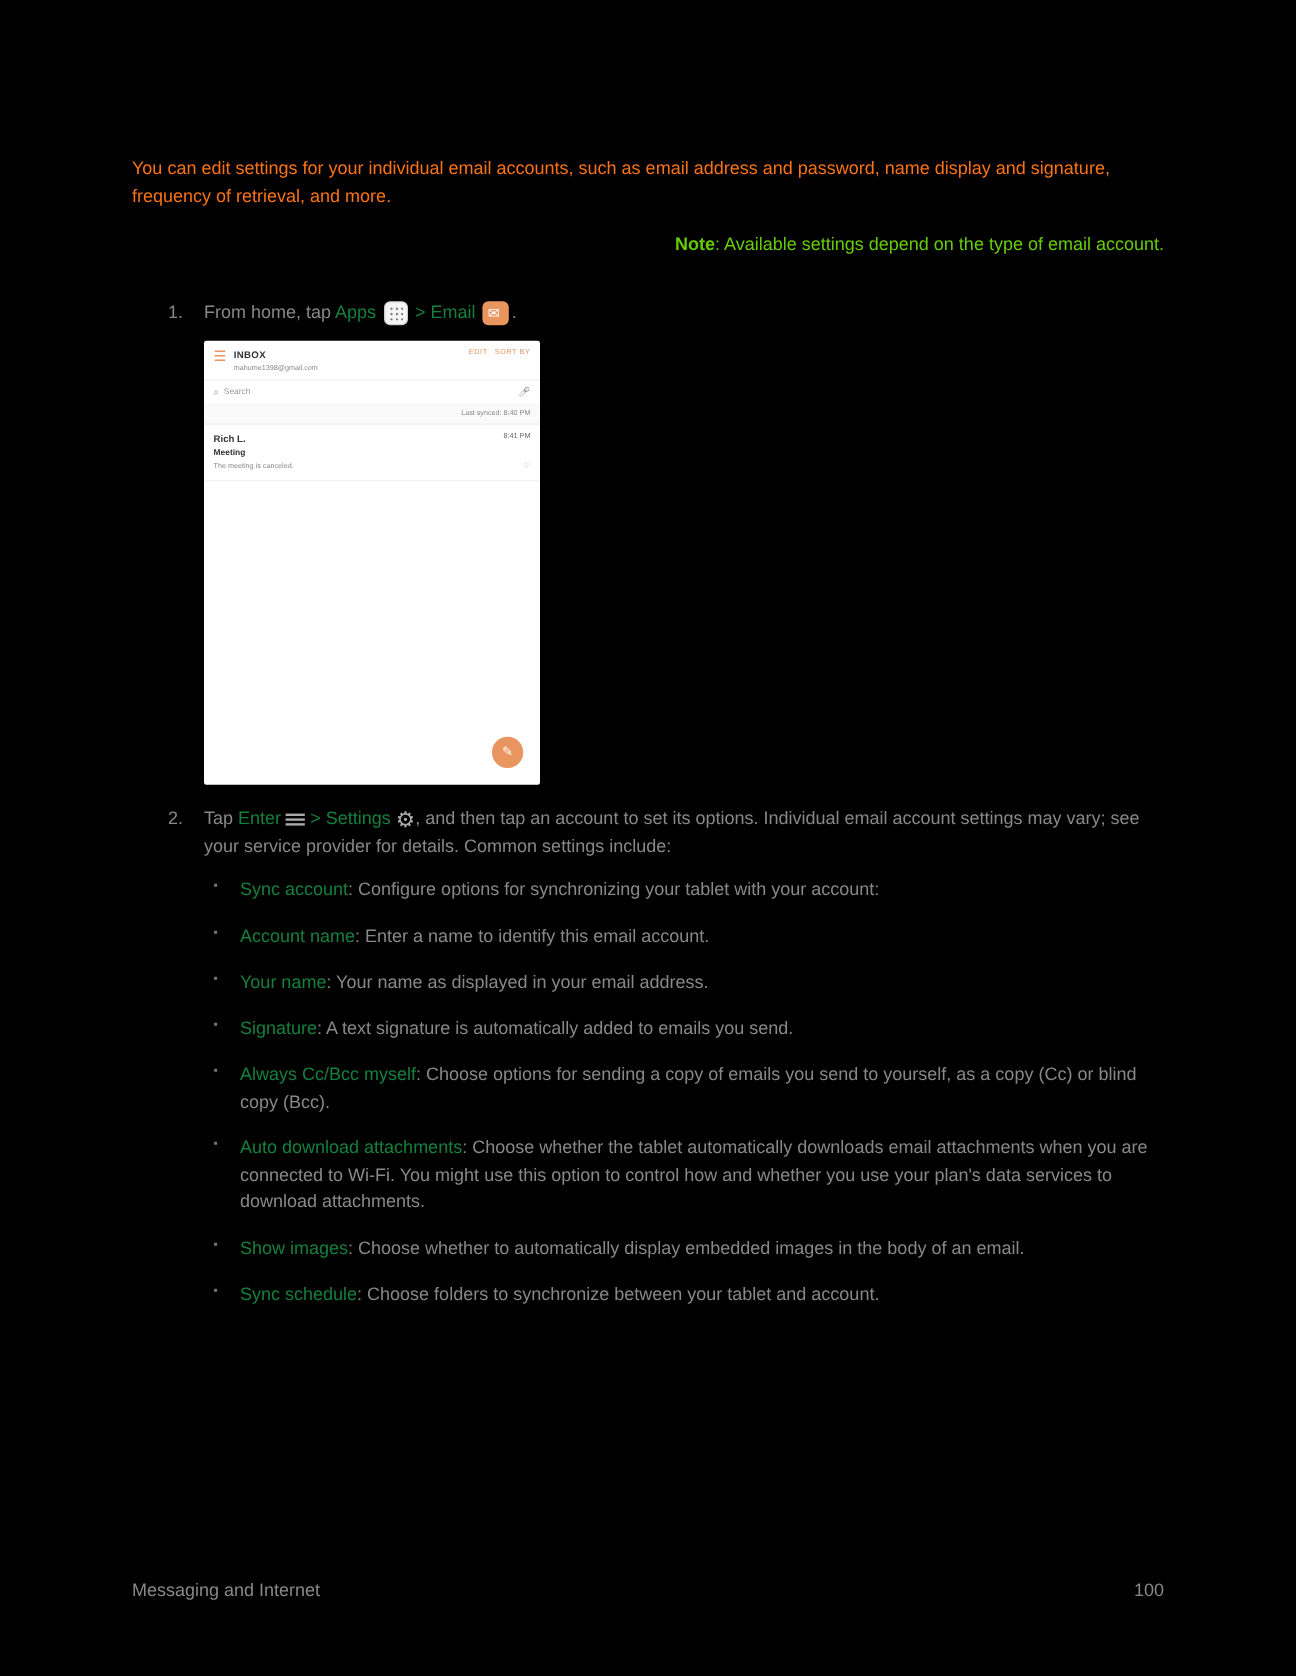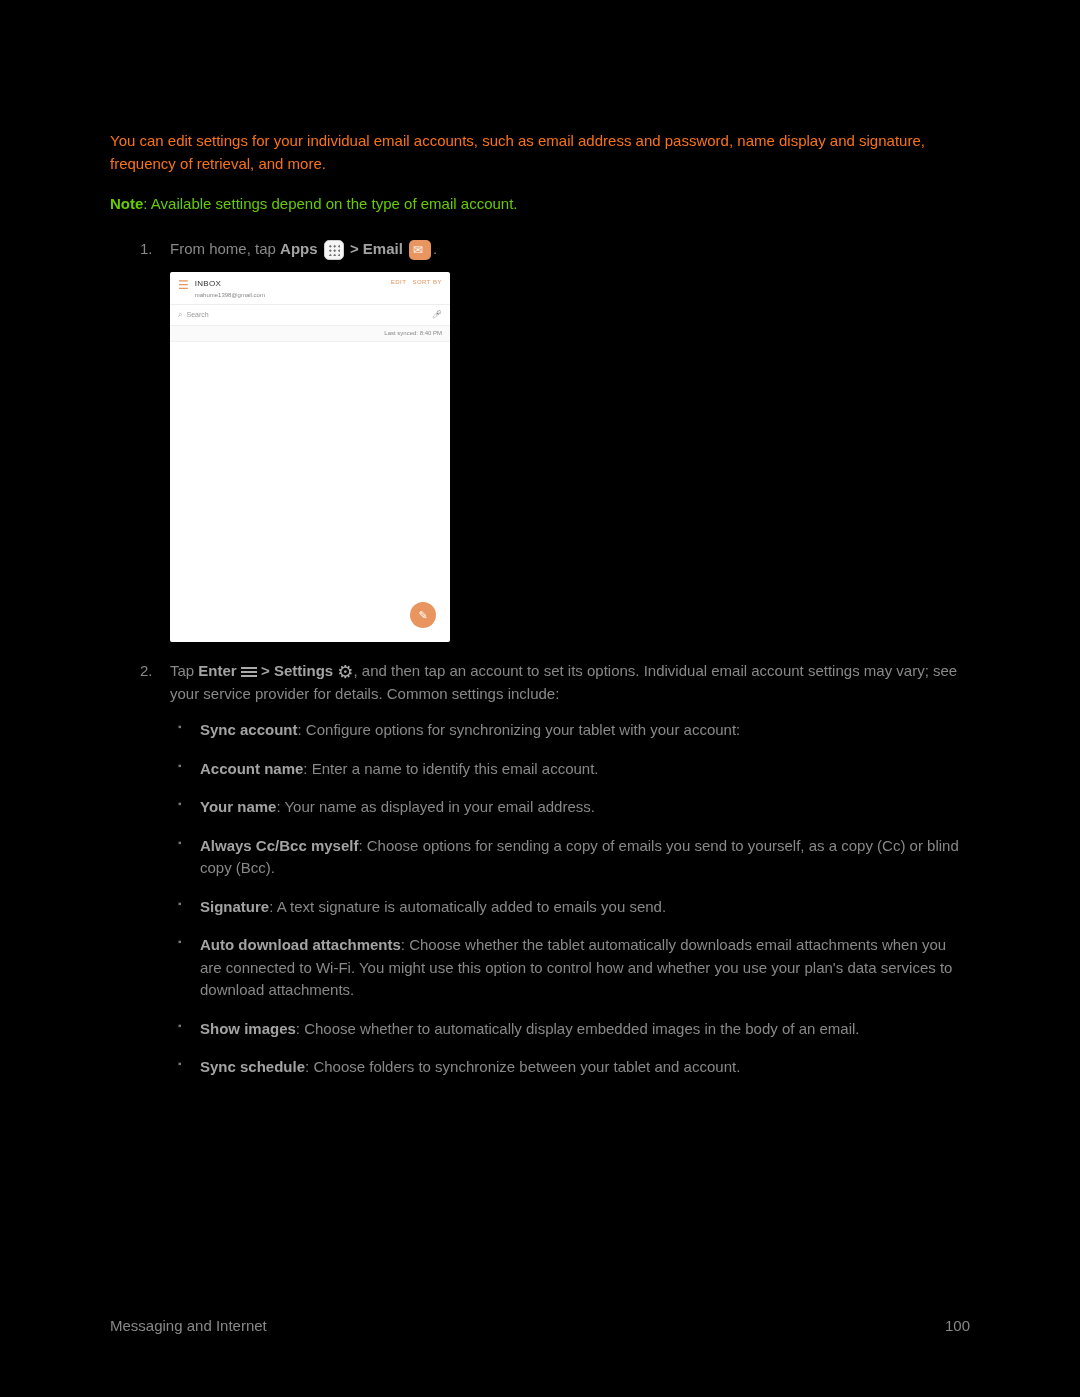--- a/index.html
+++ b/index.html
@@ -8,28 +8,28 @@
     color: #888;
     font-family: Arial, Helvetica, sans-serif;
     font-size: 15px;
     line-height: 1.5;
     width: 1080px;
     height: 1397px;
     padding: 130px 110px 60px 110px;
     position: relative;
   }
   .intro { color: #f97316; margin-bottom: 18px; }
-  .note { margin-bottom: 22px; }
+  .note { margin-bottom: 34px; text-align: right; }
   .note-label { color: #6c0; font-weight: bold; }
   .note-text { color: #6c0; }
   ol { list-style: none; padding-left: 0; }
   ol > li { padding-left: 60px; position: relative; margin-bottom: 18px; }
   ol > li .num { position: absolute; left: 30px; top: 0; color: #888; }
   .gray { color: #888; text-align: center; }
-  .bold { font-weight: bold; color: #a3a3a3; }
+  .bold { font-weight: normal; color: #15803d; }
   .icon-box {
     display: inline-flex;
     align-items: center;
     justify-content: center;
     vertical-align: middle;
     margin: 0 2px;
   }
   .apps-icon {
     width: 20px; height: 20px;
     border-radius: 5px;
@@ -86,21 +86,21 @@
     color: #333;
   }
   .shot-header {
     padding: 6px 8px 4px 8px;
     display: flex;
     align-items: flex-start;
     border-bottom: 1px solid #eee;
   }
   .ham { color: #e8955f; font-size: 12px; margin-right: 6px; line-height: 1.2; }
   .inbox-col { flex: 1; }
-  .inbox-title { font-size: 8px; font-weight: normal; letter-spacing: 0.3px; }
+  .inbox-title { font-size: 8px; font-weight: bold; letter-spacing: 0.3px; }
   .inbox-sub { font-size: 6px; color: #888; margin-top: 1px; }
   .hdr-actions { font-size: 6px; color: #e8955f; letter-spacing: 0.5px; }
   .hdr-actions span { margin-left: 6px; }
   .search-row {
     padding: 4px 8px;
     display: flex;
     align-items: center;
     border-bottom: 1px solid #f0f0f0;
     font-size: 7px;
     color: #999;
@@ -187,20 +187,27 @@
         <div class="hdr-actions">
           <span>EDIT</span><span>SORT BY</span>
         </div>
       </div>
       <div class="search-row">
         <span class="mag">⌕</span>
         <span>Search</span>
         <span class="mic">🎤︎</span>
       </div>
       <div class="sync-row">Last synced: 8:40 PM</div>
+      <div class="msg-row">
+        <div class="msg-from">Rich L.</div>
+        <div class="msg-subj">Meeting</div>
+        <div class="msg-prev">The meeting is canceled.</div>
+        <div class="msg-time">8:41 PM</div>
+        <div class="msg-star">☆</div>
+      </div>
       <div class="fab">✎</div>
     </div>
   </li>
 
   <li>
     <span class="num">2.</span>
     <span class="gray">Tap </span><span class="bold">Enter</span>
     <span class="menu-icon"><span></span><span></span><span></span></span>
     <span class="bold"> &gt; </span><span class="bold">Settings</span>
     <span class="gear-icon">⚙</span><span class="gray">, and then tap an account to set its options. Individual email account settings may vary; see your service provider for details. Common settings include:</span>
@@ -209,24 +216,24 @@
       <li>
         <span class="bold">Sync account</span><span>: Configure options for synchronizing your tablet with your account:</span>
       </li>
       <li>
         <span class="bold">Account name</span><span>: Enter a name to identify this email account.</span>
       </li>
       <li>
         <span class="bold">Your name</span><span>: Your name as displayed in your email address.</span>
       </li>
       <li>
+        <span class="bold">Signature</span><span>: A text signature is automatically added to emails you send.</span>
+      </li>
+      <li>
         <span class="bold">Always Cc/Bcc myself</span><span>: Choose options for sending a copy of emails you send to yourself, as a copy (Cc) or blind copy (Bcc).</span>
-      </li>
-      <li>
-        <span class="bold">Signature</span><span>: A text signature is automatically added to emails you send.</span>
       </li>
       <li>
         <span class="bold">Auto download attachments</span><span>: Choose whether the tablet automatically downloads email attachments when you are connected to Wi-Fi. You might use this option to control how and whether you use your plan's data services to download attachments.</span>
       </li>
       <li>
         <span class="bold">Show images</span><span>: Choose whether to automatically display embedded images in the body of an email.</span>
       </li>
       <li>
         <span class="bold">Sync schedule</span><span>: Choose folders to synchronize between your tablet and account.</span>
       </li>

